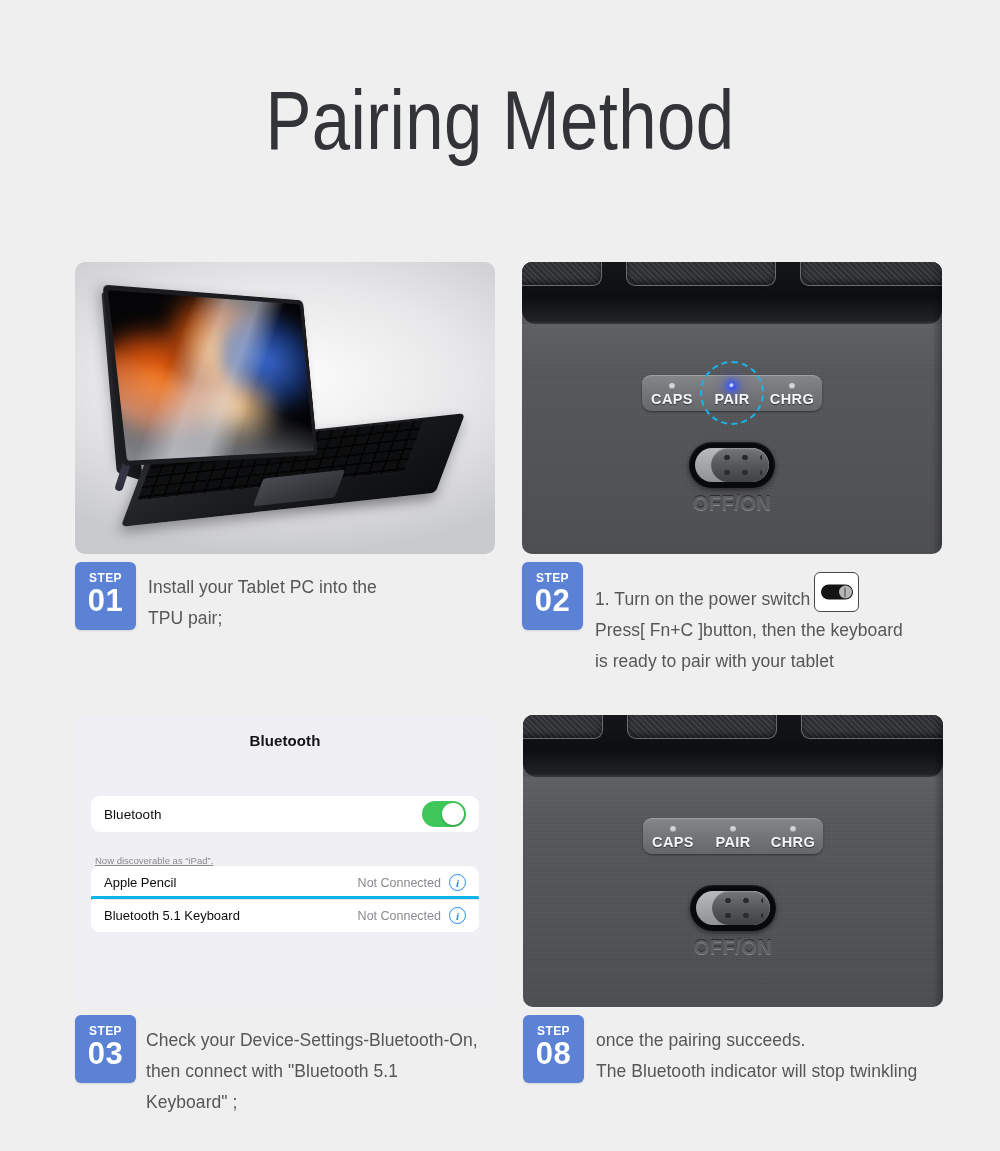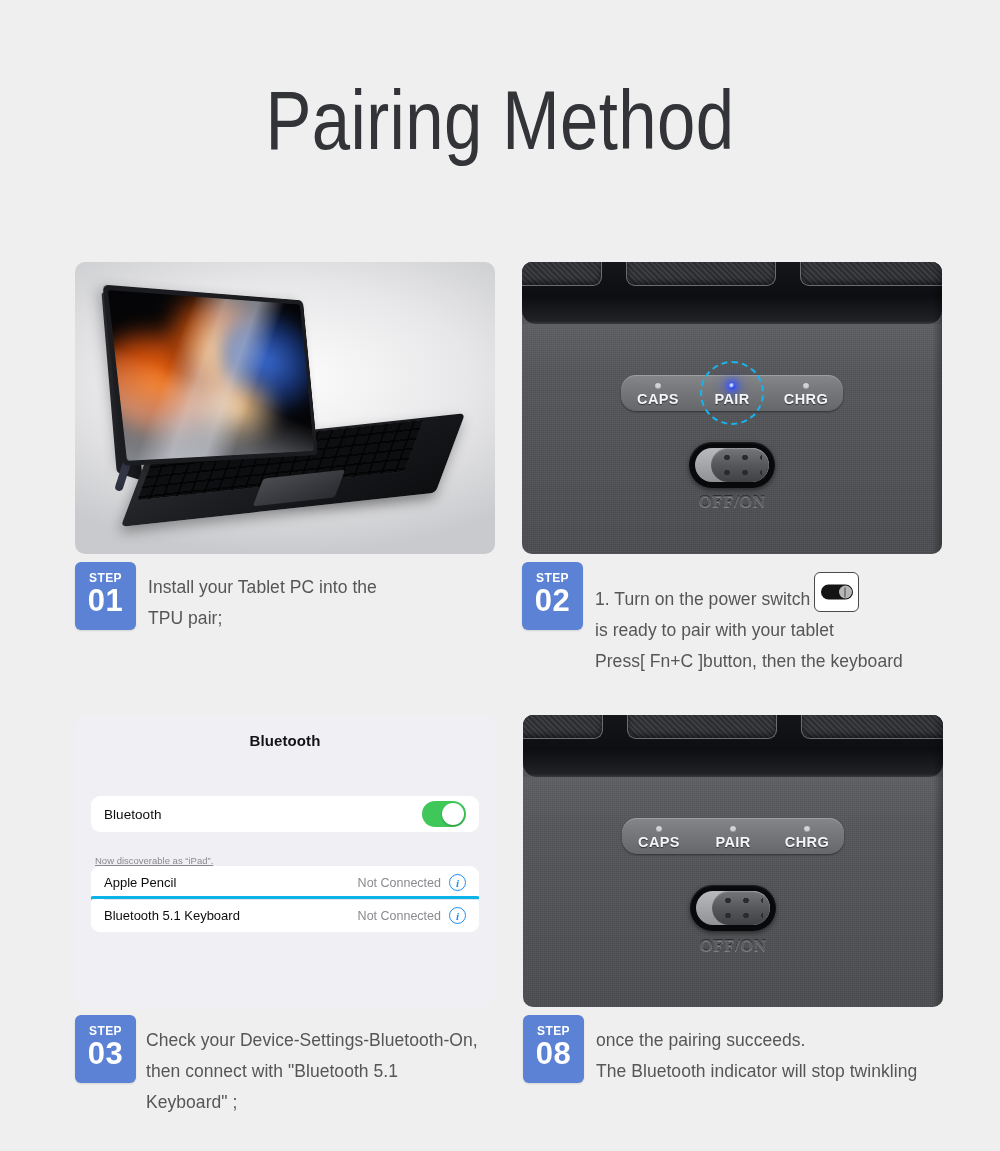--- a/index.html
+++ b/index.html
@@ -182,23 +182,23 @@
   }
   .kbm-rightedge {
     position: absolute; right: 0; top: 0; width: 10px; bottom: 0;
     background: linear-gradient(90deg, rgba(0,0,0,0), rgba(0,0,0,.28));
   }
 
   .led-strip {
     position: absolute;
     left: 50%;
     transform: translateX(-50%);
-    width: 222px; height: 36px;
+    width: 180px; height: 36px;
     background: linear-gradient(180deg,#84868a 0%, #75777b 45%, #65676b 100%);
-    border-radius: 15px;
+    border-radius: 9px;
     box-shadow: 0 1px 2px rgba(0,0,0,.45), inset 0 1px 0 rgba(255,255,255,.22);
     display: flex;
     text-align: right;
   }
   .led-cell {
     flex: 1;
     position: relative;
     display: flex;
     flex-direction: column;
     align-items: center;
@@ -270,22 +270,22 @@
     background-image: radial-gradient(circle, #2a2b2e 0 2.6px, rgba(0,0,0,0) 3px);
     background-size: 18px 9px;
     background-repeat: repeat-x;
   }
   .ps-knob::before { top: 5px; }
   .ps-knob::after { bottom: 5px; }
   .ps-label {
     position: absolute;
     left: 50%;
     transform: translateX(-50%);
-    font-family: Liberation Serif, serif;
-    font-size: 17px;
+    font-family: Liberation Sans, sans-serif;
+    font-size: 20px;
     font-weight: 700;
     letter-spacing: .5px;
     color: #5c5e62;
     text-shadow: 0 1px 0 rgba(255,255,255,.30), 0 -1px 0 rgba(0,0,0,.45);
   }
 
   
   .bt-panel {
     width: 100%; height: 100%;
     background: #f0f0f4;
@@ -538,22 +538,22 @@
       </div>
       <div class="caption-row">
         <div class="step-badge">
           <span class="badge-word">STEP</span>
           <span class="badge-num">02</span>
         </div>
         <div class="caption-text">
           <div>
             <span>1. Turn on the power switch</span><span class="inline-toggle"><span class="pill"></span></span>
           </div>
+          <div>Press[ Fn+C ]button, then the keyboard</div>
           <div>is ready to pair with your tablet</div>
-          <div>Press[ Fn+C ]button, then the keyboard</div>
         </div>
       </div>
     </div>
 
   </div>
 
   <div class="step-row" style="margin-top:38px;gap:28px;">
 
     <div class="step-block">
       <div class="media-card">

